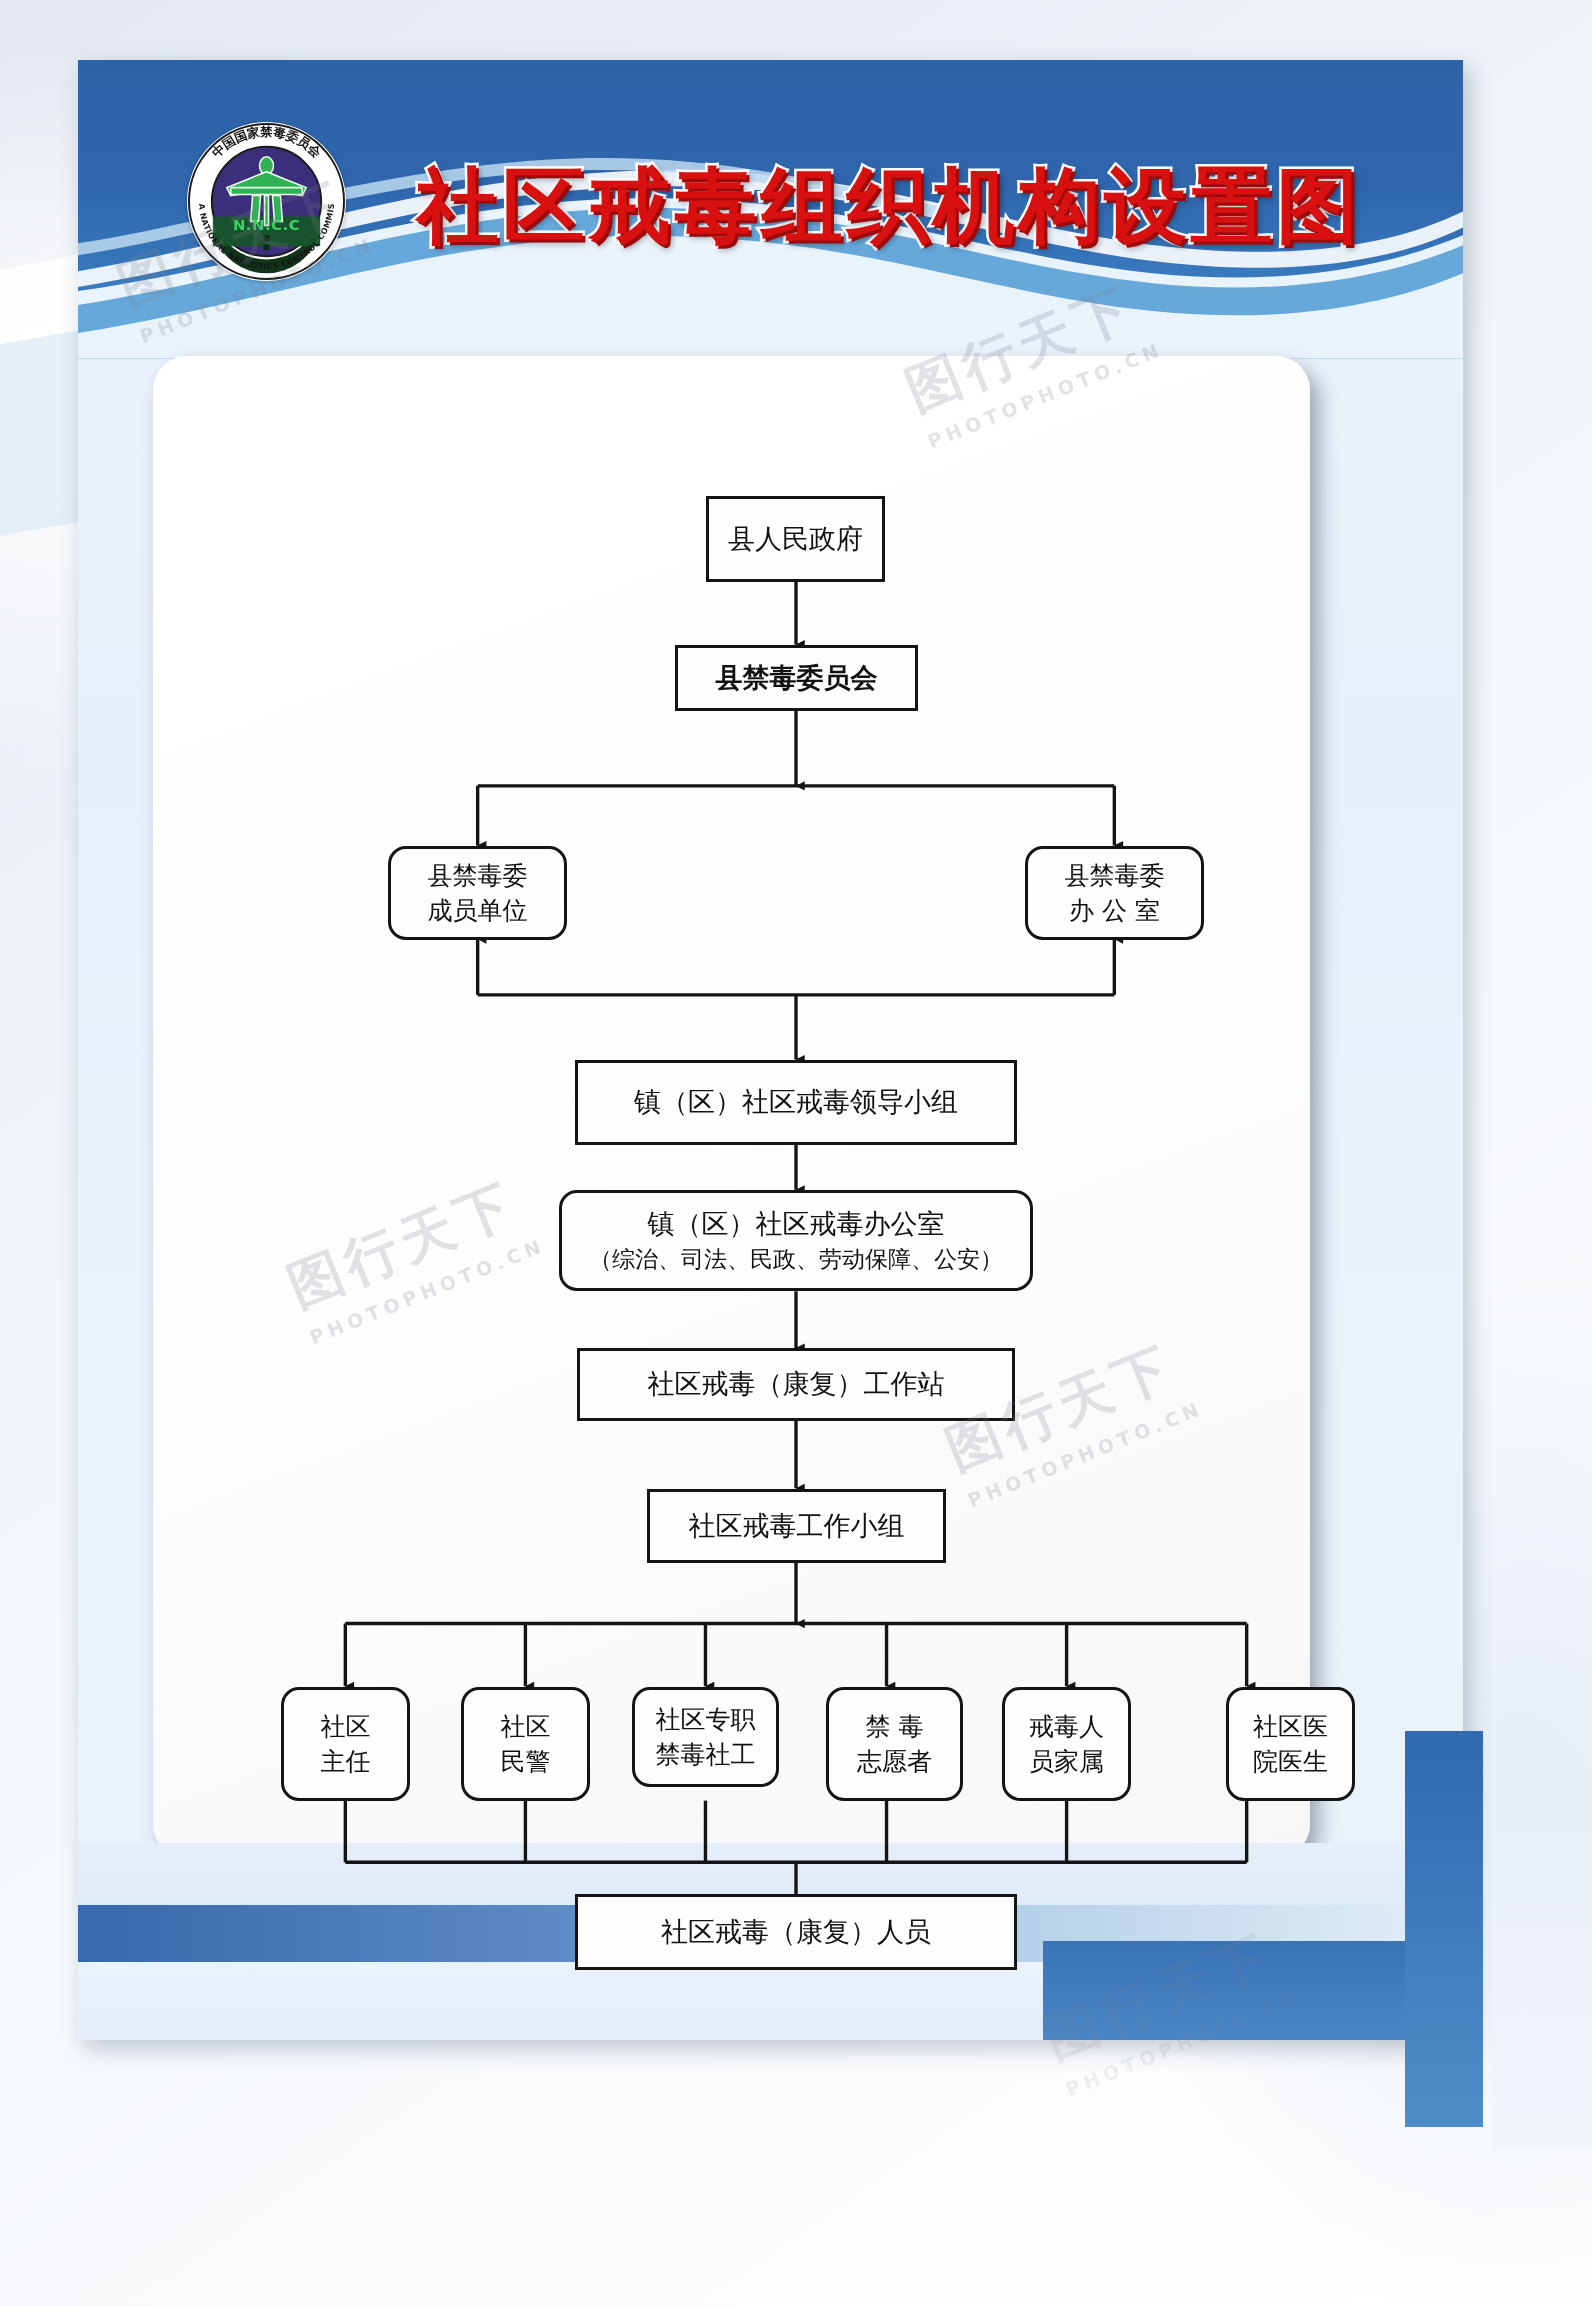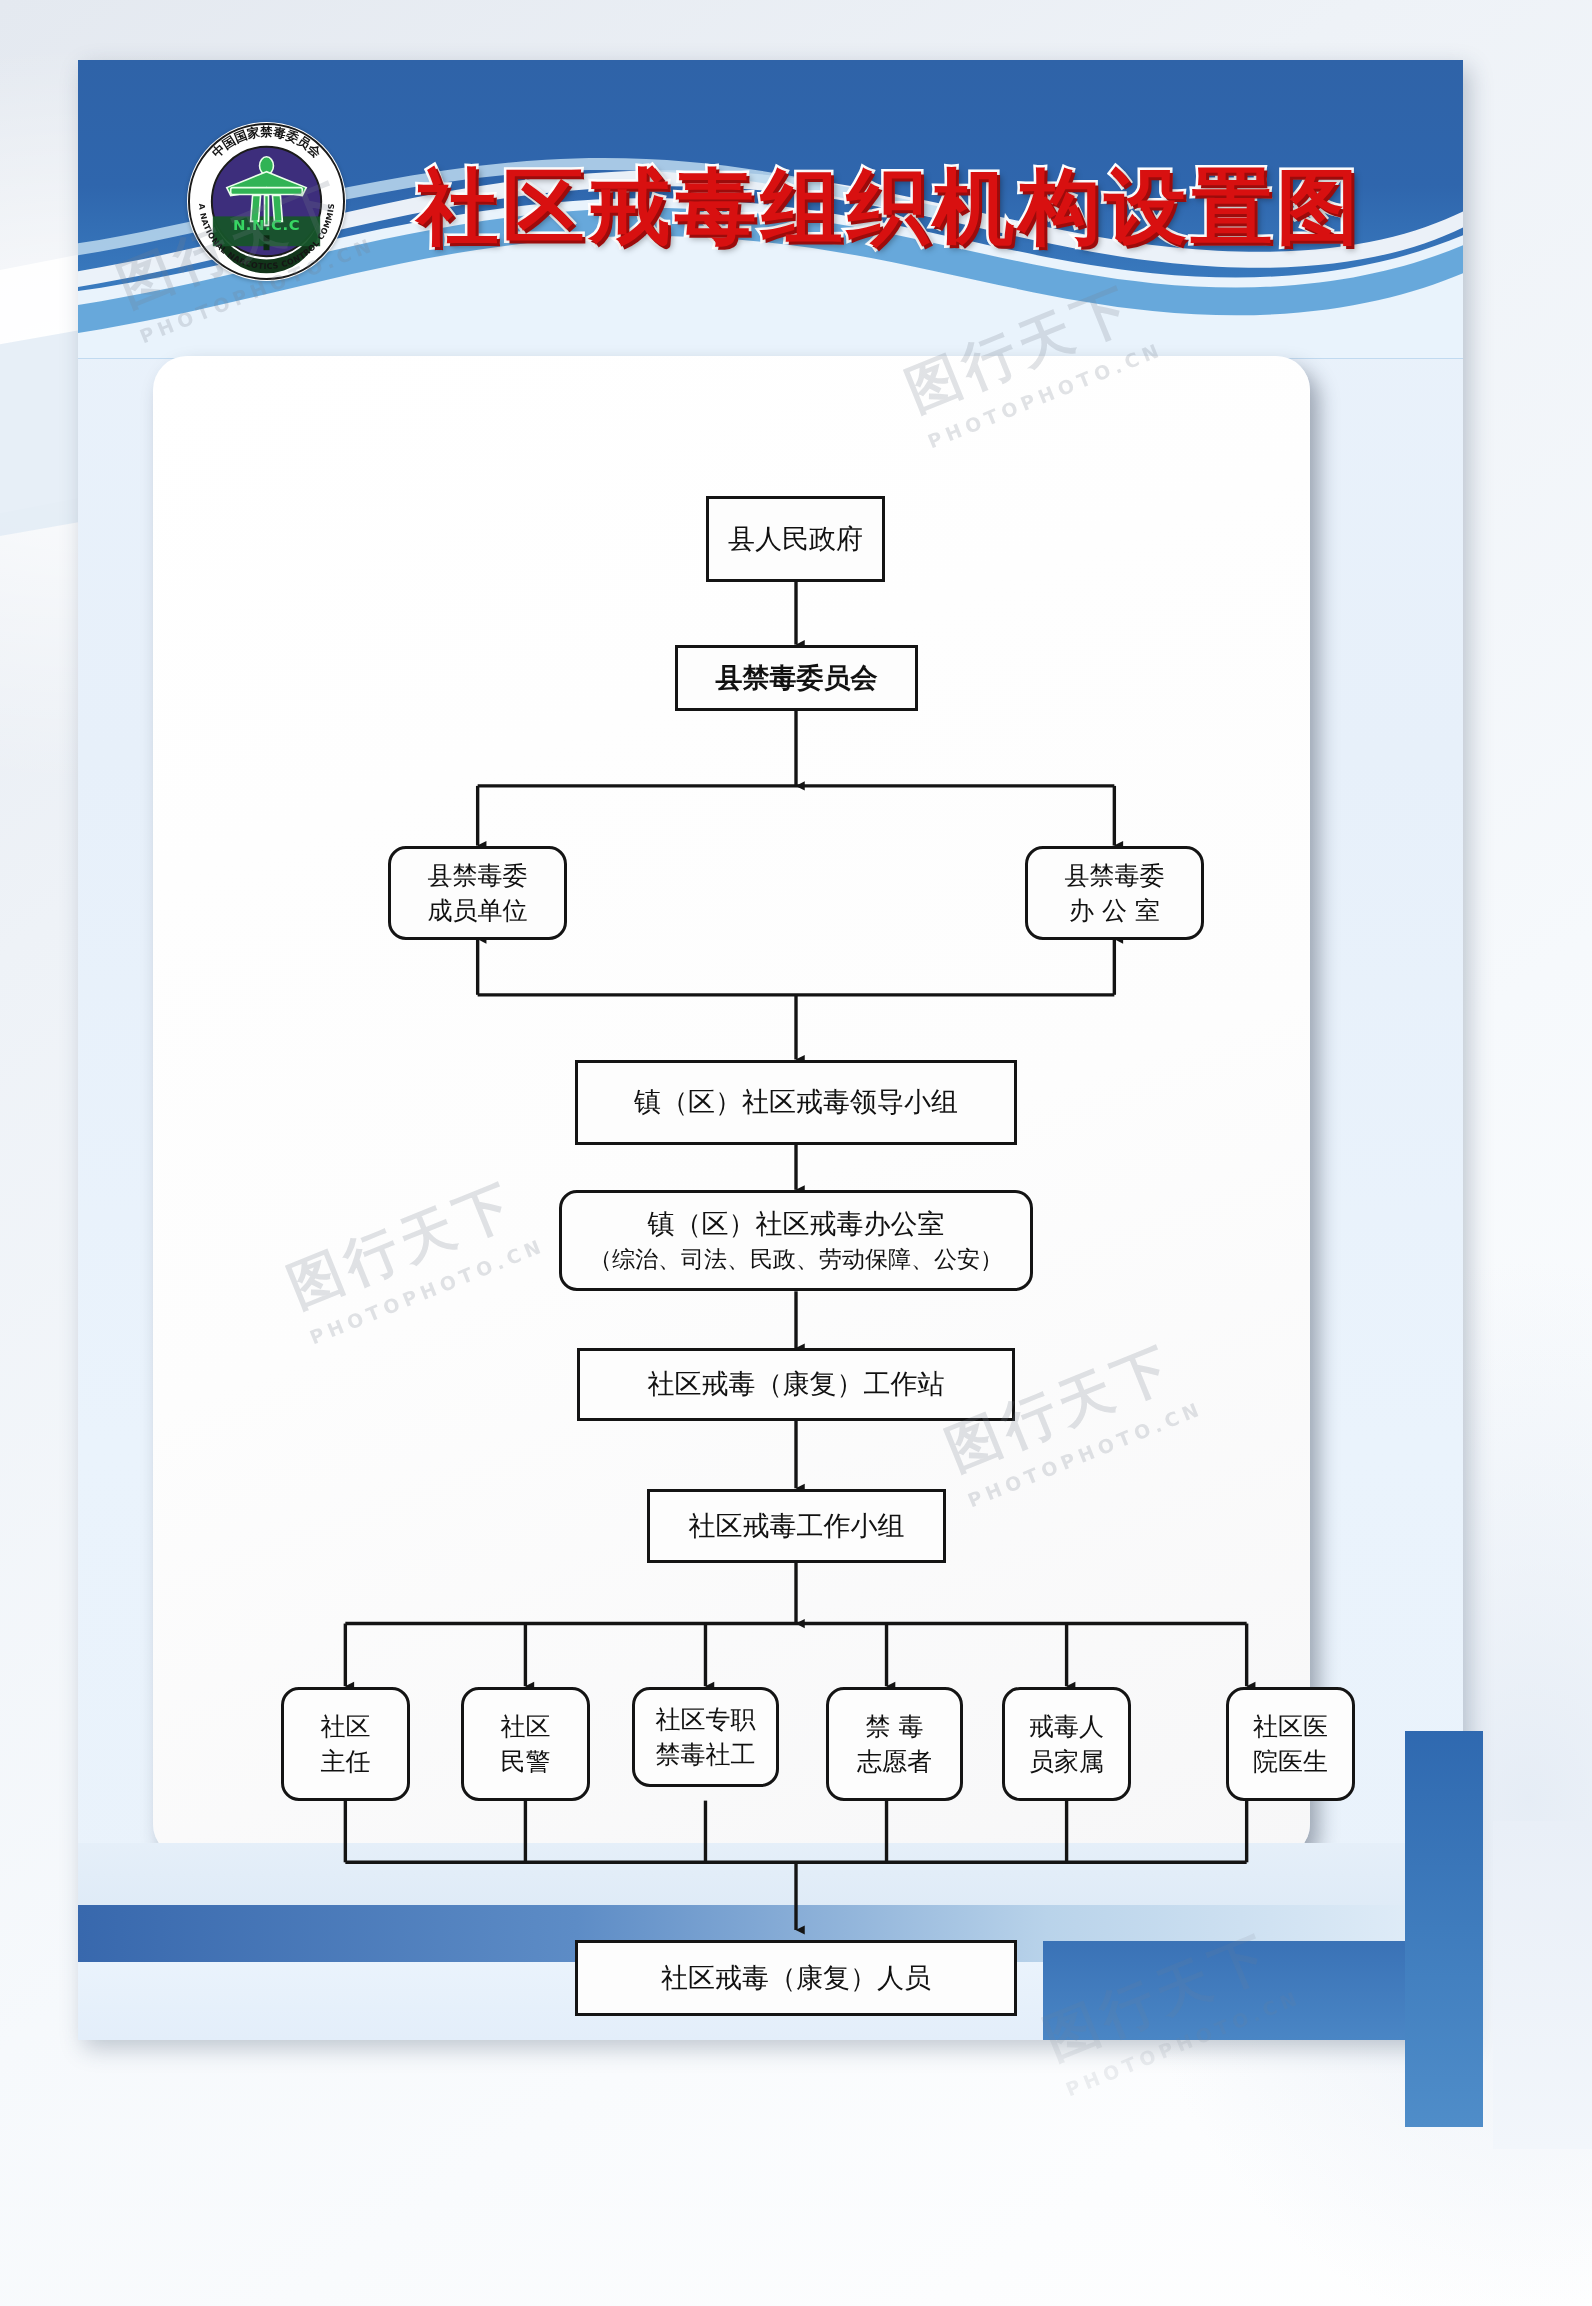--- a/index.html
+++ b/index.html
@@ -64,21 +64,21 @@
     overflow:hidden;
   }
   #logo svg{display:block;}
 
   
   #title{
     position:absolute;left:289px;top:92px;width:1045px;height:109px;
     display:flex;align-items:center;justify-content:center;
   }
   #title .txt{
-    font-family:Liberation Sans, sans-serif;
+    font-family:Liberation Serif, serif;
     font-size:82px;font-weight:bold;letter-spacing:4px;
     color:#d81010;
     -webkit-text-stroke:5px #ffffff;
     paint-order:stroke fill;
     text-shadow:
        3px 3px 0 #9c0b0b,
        4px 4px 6px rgba(0,0,0,.35);
     white-space:nowrap;
     line-height:1;
   }
@@ -344,21 +344,21 @@
   <div class="fbox s25" style="left:1002px;top:1687px;width:129px;height:114px;">
     <span class="l">戒毒人</span>
     <span class="l">员家属</span>
   </div>
 
   <div class="fbox s25" style="left:1182px;top:1687px;width:129px;height:114px;margin-left:44px;">
     <span class="l">社区医</span>
     <span class="l">院医生</span>
   </div>
 
-  <div class="fbox s28" style="left:575px;top:1940px;width:442px;height:76px;">
+  <div class="fbox s28" style="left:575px;top:1894px;width:442px;height:76px;">
     <span class="l">社区戒毒（康复）人员</span>
   </div>
 </div>
 
 <div class="wm" style="left:117px;top:205px;transform:rotate(-22deg);">
   <span class="cn">图行天下</span>
   <span class="en">PHOTOPHOTO.CN</span>
 </div>
 <div class="wm" style="left:905px;top:310px;transform:rotate(-22deg);">
   <span class="cn">图行天下</span>

